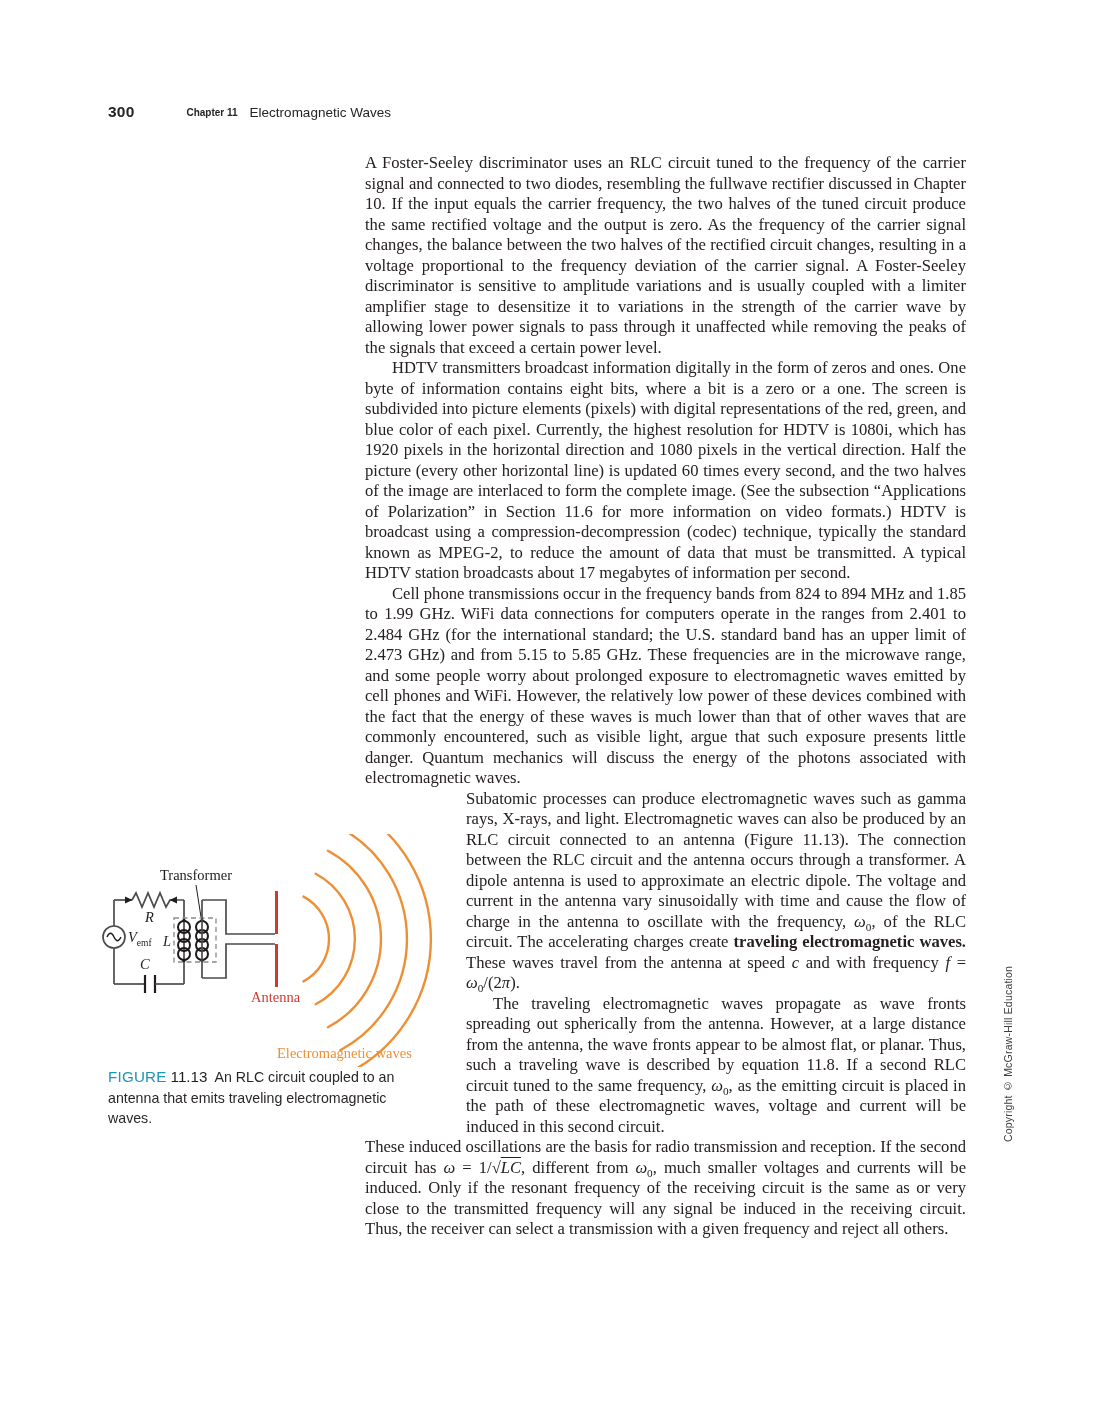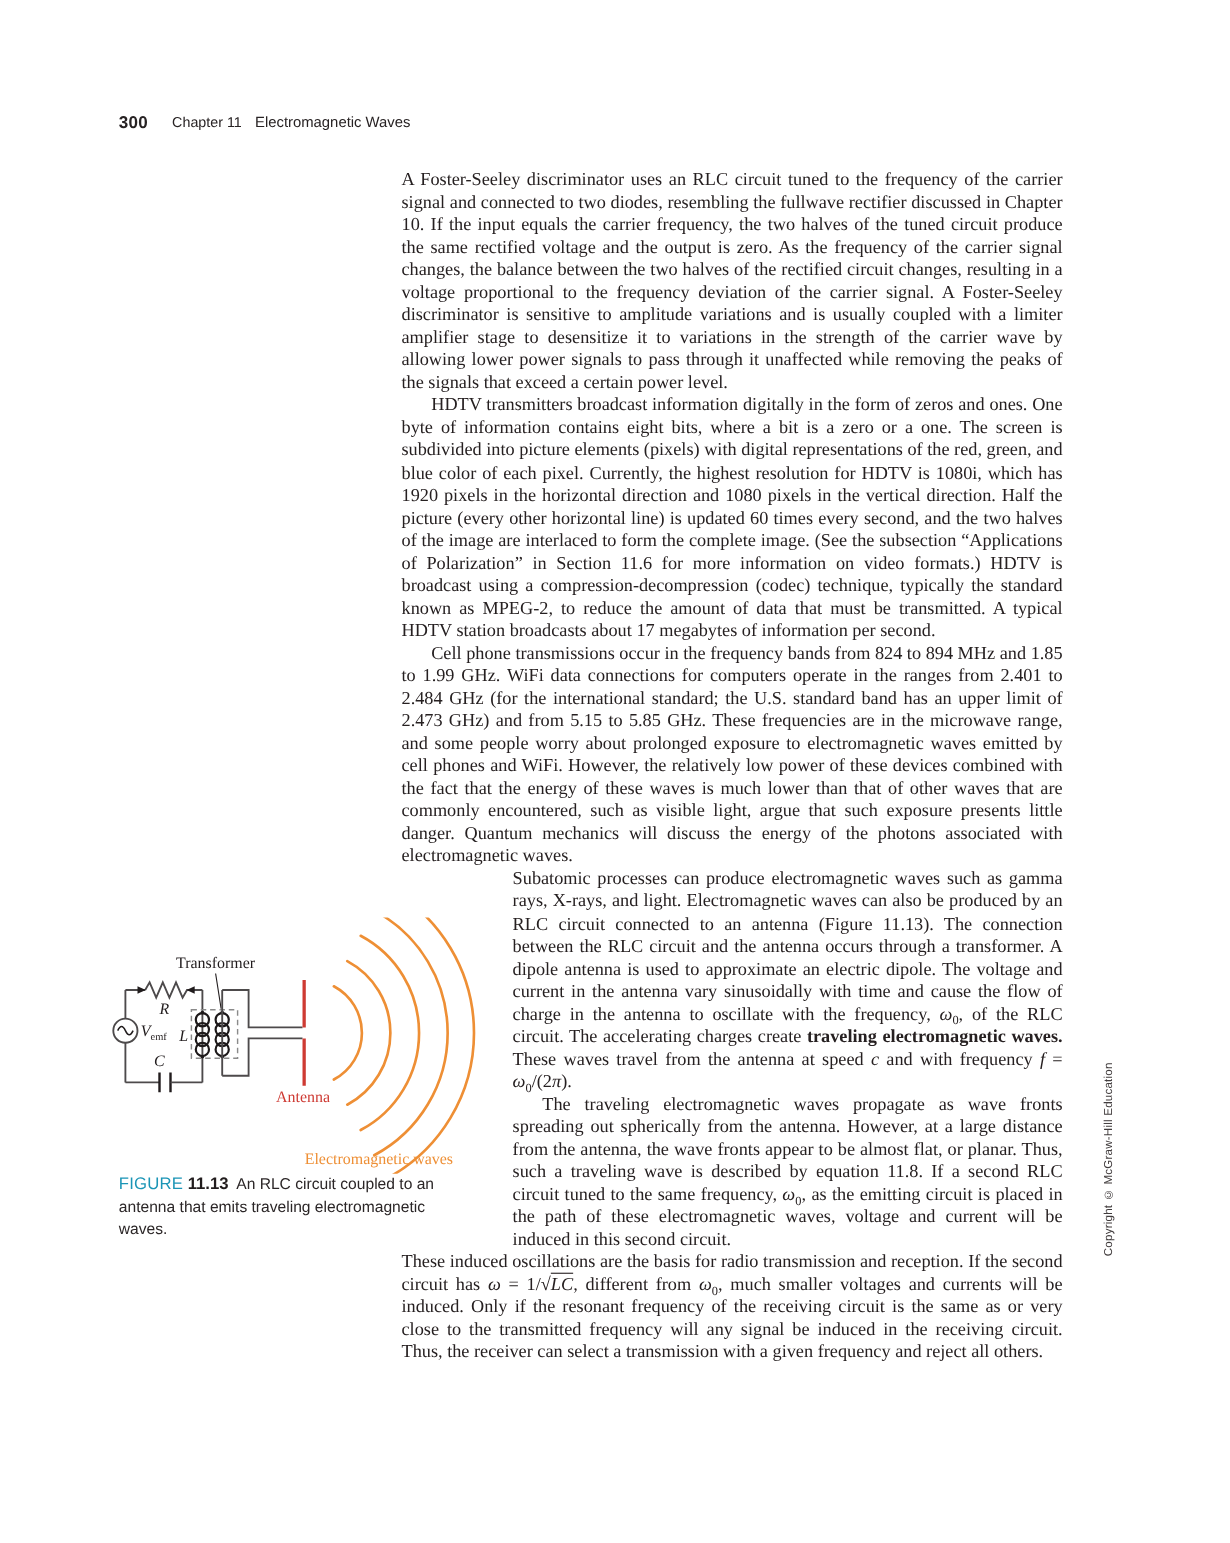--- a/index.html
+++ b/index.html
@@ -1,43 +1,43 @@
 <!DOCTYPE html>
 <html style="--teal: #1b95b6; --orange: #ee8f35; --red: #ce3a33; --wire: #4d4a4b;"><head>
 <meta charset="utf-8">
 <style>
   * { margin:0; padding:0; box-sizing:border-box; }
   html,body { background:#ffffff; }
   .page { position:relative; width:1118px; height:1403px; background:#ffffff; overflow:hidden;
           font-family:"Liberation Serif", serif; }
 
-  .running-head { position:absolute; left:108px; top:103px; display:flex; align-items:flex-start;
+  .running-head { position:absolute; left:108px; top:103px; display:flex; align-items:center;
                   color:#272223; font-family:"Liberation Sans", sans-serif; }
   .rh-num { font-weight:bold; font-size:15.5px; letter-spacing:.2px; }
-  .rh-chapter { font-weight:normal; font-size:13px; margin-left:22px; }
+  .rh-chapter { font-weight:bold; font-size:10px; margin-left:52px; }
   .rh-title { font-size:13.5px; margin-left:12px; }
 
   .article { position:absolute; left:365px; top:153px; width:601px; color:#262021; }
   .para { font-size:16.6px; line-height:20.5px; text-align:justify; }
   .para.indent { text-indent:27px; }
   .narrow-wrap { margin-left:101px; }
   .section-heading { font-family:"Liberation Sans", sans-serif; font-weight:bold; font-size:18.5px;
                      color:#211c1d; margin:14px 0 8px 0; letter-spacing:-.1px; }
   .seg-b { font-weight:bold; }
   .seg-i { font-style:italic; }
   .seg-sub { font-size:68%; vertical-align:sub; line-height:0; }
   .seg-iov { font-style:italic; text-decoration:overline;font-family:Liberation Serif, serif; }
 
   .figure-diagram { position:absolute; left:96px; top:834px; }
 
   .fig-caption { position:absolute; left:108px; top:1067px; width:324px;
                  font-family:"Liberation Sans", sans-serif; font-size:14.2px; line-height:20.5px;
                  color:#2b2627; }
   .cap-tag { color:var(--teal); font-weight:normal; font-size:15.2px; letter-spacing:.2px; }
-  .cap-num { font-weight:bold; font-size:15.2px; color:#211c1d; margin-left:4px; margin-right:7px; }
+  .cap-num { font-weight:normal; font-size:15.2px; color:#211c1d; margin-left:4px; margin-right:7px; }
 
   .copyright { position:absolute; left:1002px; top:978px; height:164px;
                writing-mode:vertical-rl; transform:rotate(180deg);
                font-family:"Liberation Sans", sans-serif; font-size:10.5px; color:#413c3d;
                letter-spacing:.2px; white-space:nowrap; }
 
   svg .wire   { stroke:var(--wire); stroke-width:1.7; fill:none; }
   svg .coil   { stroke:#1d191a; stroke-width:2; fill:none; }
   svg .dashedbox { stroke:#8a8a8a; stroke-width:1.3; fill:none; stroke-dasharray:5 3.5; }
   svg .antenna-line { stroke:var(--red); stroke-width:3; fill:none; }

